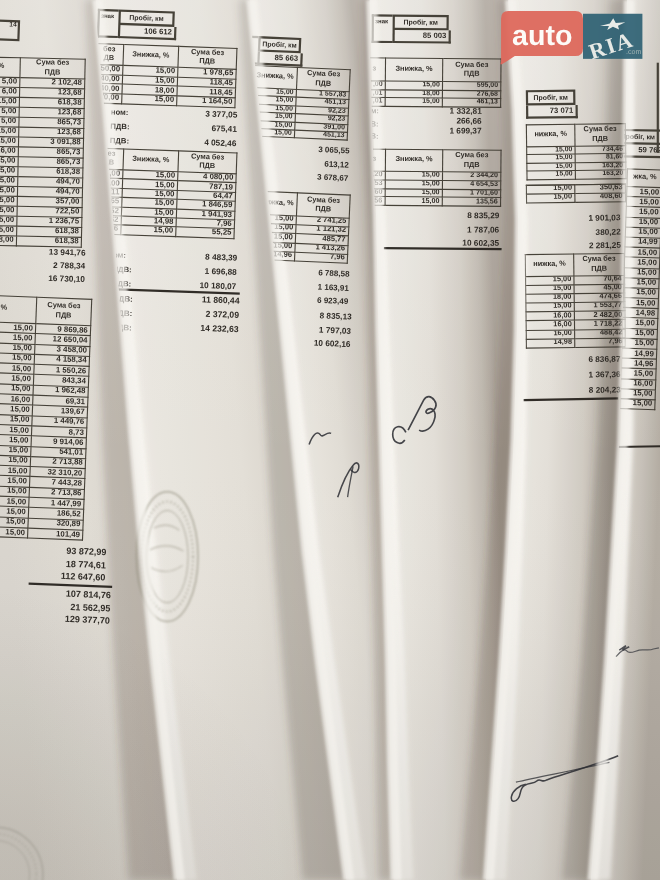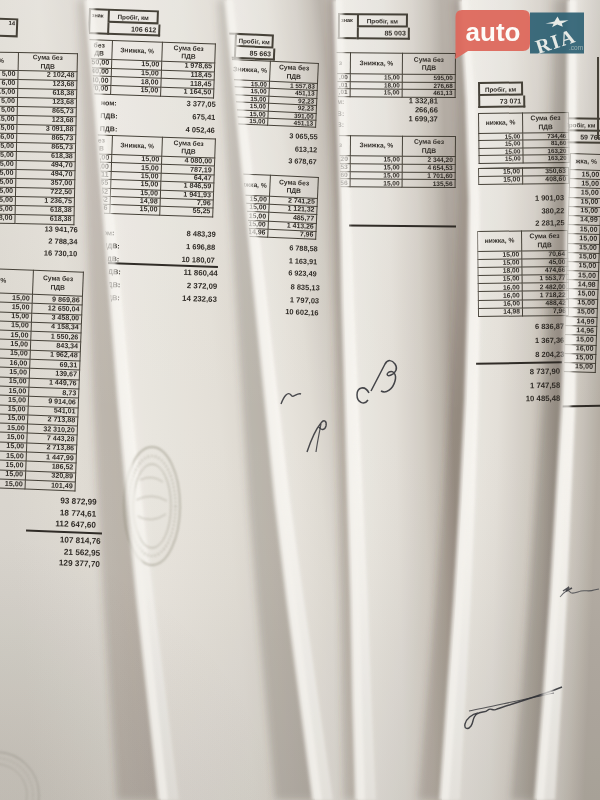--- a/index.html
+++ b/index.html
@@ -610,20 +610,21 @@
             <td class="nm">1 701,60</td>
           </tr>
           <tr style="height:7.8px">
             <td class="nm">,56</td>
             <td class="nm">15,00</td>
             <td class="nm">135,56</td>
           </tr>
         </tbody>
       </table>
 
+<div class="tot" style="left:396px;top:190px;width:58px;font-size:7.5px;line-height:12.5px;transform:rotate(0.5deg);">8 835,29<br>1 787,06<br>10 602,35</div>
 
 <div style="position:absolute;left:349px;top:225px;width:107px;height:1.6px;background:#2b2722;transform:rotate(0.5deg);"></div>
 
 </div>
 
 <div class="sh" style="clip-path:polygon(461px 0px, 467px 100px, 470px 200px, 469px 300px, 466px 400px, 461px 500px, 455px 600px, 448px 700px, 441px 800px, 539px 800px, 547px 700px, 554px 600px, 560px 500px, 566px 400px, 569px 300px, 570px 200px, 571px 100px, 572px 0px);">
 
 <div class="pb" style="left:478px;top:82px;transform:rotate(-0.7deg);">
         <div class="pbr">
           <div class="pbh" style="width:41px;">Пробіг, км</div>
@@ -722,21 +723,20 @@
             <td class="nm">14,98</td>
             <td class="nm">7,96</td>
           </tr>
         </tbody>
       </table>
 
 <div class="tot" style="left:462px;top:321px;width:102px;font-size:7.5px;line-height:14px;transform:rotate(-0.7deg);">6 836,87<br>1 367,36<br>8 204,23</div>
 
 <div style="position:absolute;left:476px;top:362px;width:86px;height:1.6px;background:#2b2722;transform:rotate(-1.0deg);"></div>
 
-<div class="tot" style="left:460px;top:366px;width:100px;font-size:7.8px;line-height:13.5px;transform:rotate(-0.7deg);">8 737,90<br>1 747,58<br>10 485,48</div>
 </div>
 
 <div class="sh" style="clip-path:polygon(569px 0px, 568px 100px, 567px 200px, 566px 300px, 563px 400px, 557px 500px, 551px 600px, 544px 700px, 536px 800px, 602px 800px, 602px 700px, 602px 600px, 602px 500px, 602px 400px, 602px 300px, 602px 200px, 602px 100px, 602px 0px);">
 
 <div class="pb" style="left:556px;top:117px;transform:rotate(1.0deg);">
         <div class="pbr">
           <div class="pbh" style="width:44px;">Пробіг, км</div>
           <div class="pbn" style="width:44px;">59 762</div>
         </div>
       </div>

